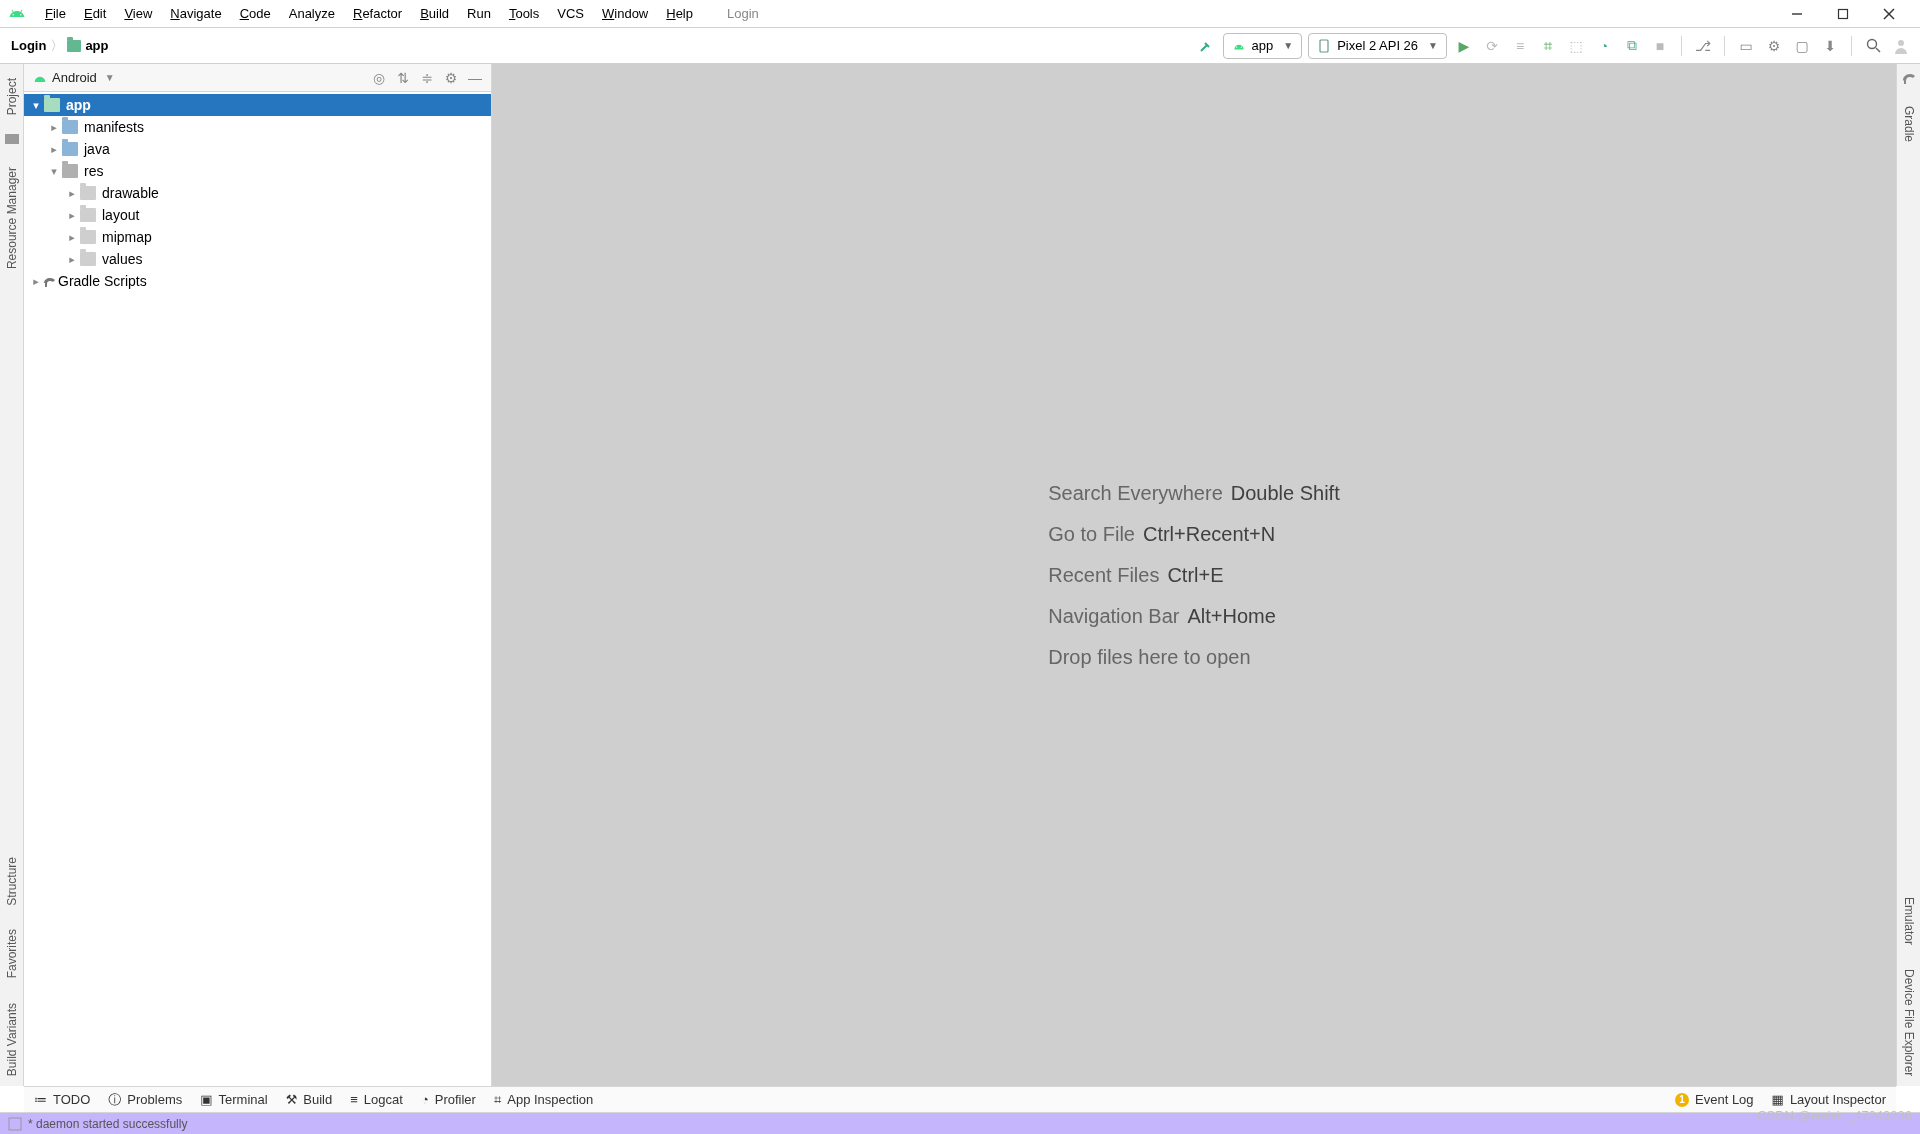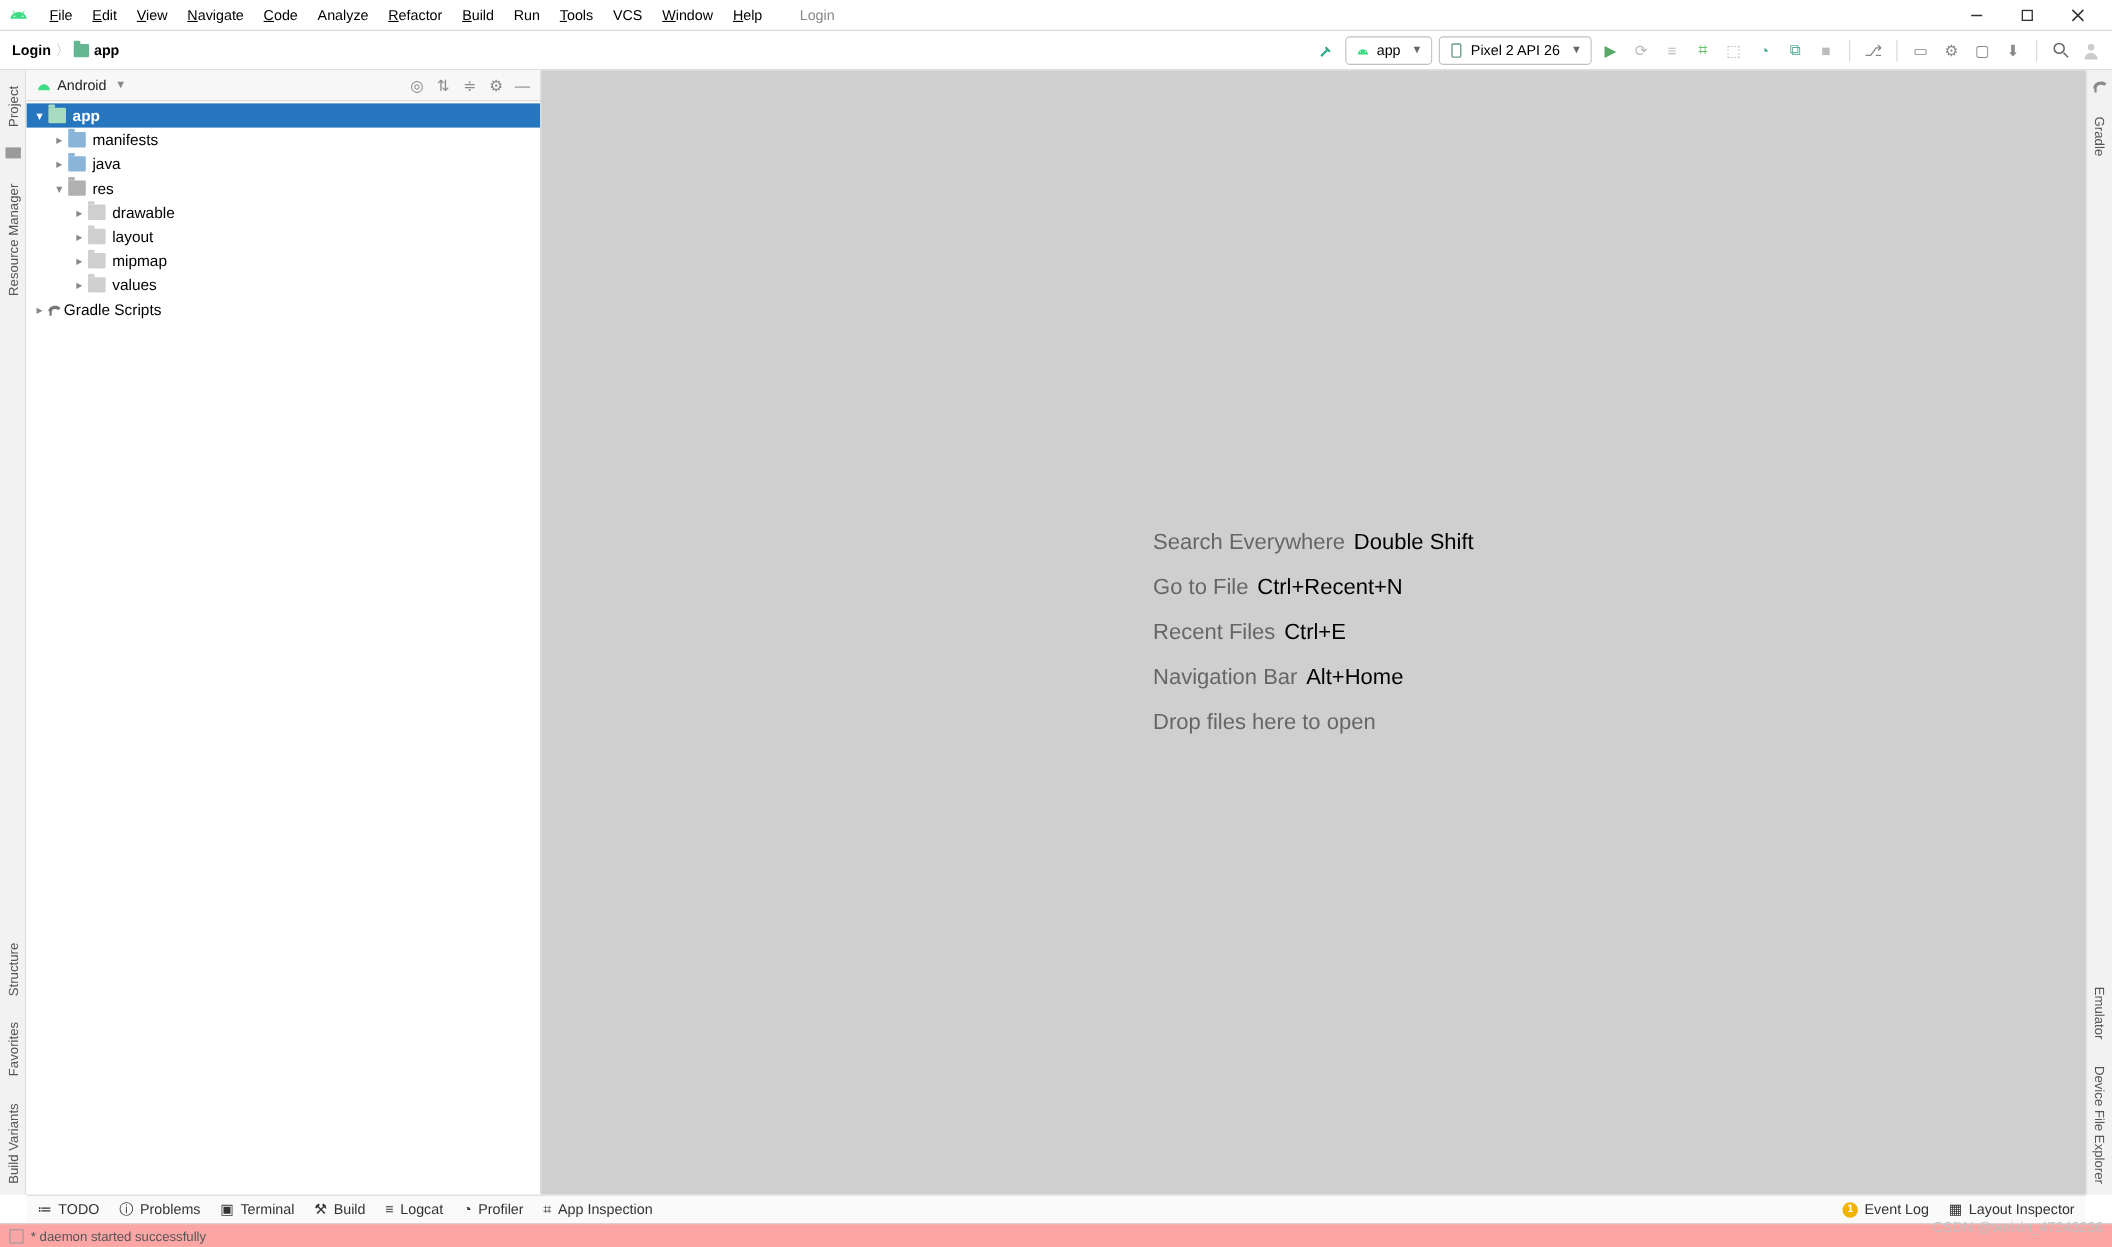--- a/index.html
+++ b/index.html
@@ -67,31 +67,31 @@
 .selected .fld-green{ background:#a8dcc0;}
 .selected .fld-green::before{ background:#a8dcc0;}
 .elephant{width:16px;height:14px;display:inline-flex;align-items:center;justify-content:center;color:#666;}
 
 .ind0{padding-left:6px;} .ind1{padding-left:24px;} .ind2{padding-left:42px;}
 
 
 .editor { flex:1; background:#cfcfcf; display:flex; align-items:center; justify-content:center;}
 .tips{ display:flex; flex-direction:column; gap:18px; font-size:20px; color:#666;}
 .tips .row{display:flex; gap:8px;}
-.tips .sc{ color:#000000;}
+.tips .sc{ color:#404040;}
 .tips .drop{ color:#666;}
 
 
 .bottom-toolbar{ position:absolute; left:24px; right:24px; bottom:22px; height:26px; border-top:1px solid #d6d6d6; display:flex; align-items:center; padding:0 10px; background:#fafafa; gap:18px; font-size:13px;}
 .bt-item{display:flex;align-items:center;gap:6px;color:#333;cursor:default;}
 .bt-right{margin-left:auto;display:flex;gap:18px;align-items:center;}
 .badge-1{ width:14px;height:14px;border-radius:50%;background:#f0b400;color:#fff;font-size:10px;display:flex;align-items:center;justify-content:center;font-weight:700;}
 
 
-.statusbar{position:absolute;left:0;right:0;bottom:0;height:22px;border-top:1px solid #d6d6d6;display:flex;align-items:center;padding:0 8px;font-size:12px;color:#555;background:#fca5a5;}
+.statusbar{position:absolute;left:0;right:0;bottom:0;height:22px;border-top:1px solid #d6d6d6;display:flex;align-items:center;padding:0 8px;font-size:12px;color:#555;background:#c4b5fd;}
 .statusbar .sb-icon{width:14px;height:14px;margin-right:6px;color:#888;}
 .watermark{position:absolute;right:8px;bottom:11px;color:#c0c0c0;font-size:13px;}
 
 svg{display:block;}
 </style>
 </head>
 <body>
 
 <div class="menubar">
   <svg class="android-icon" viewBox="0 0 24 24">

